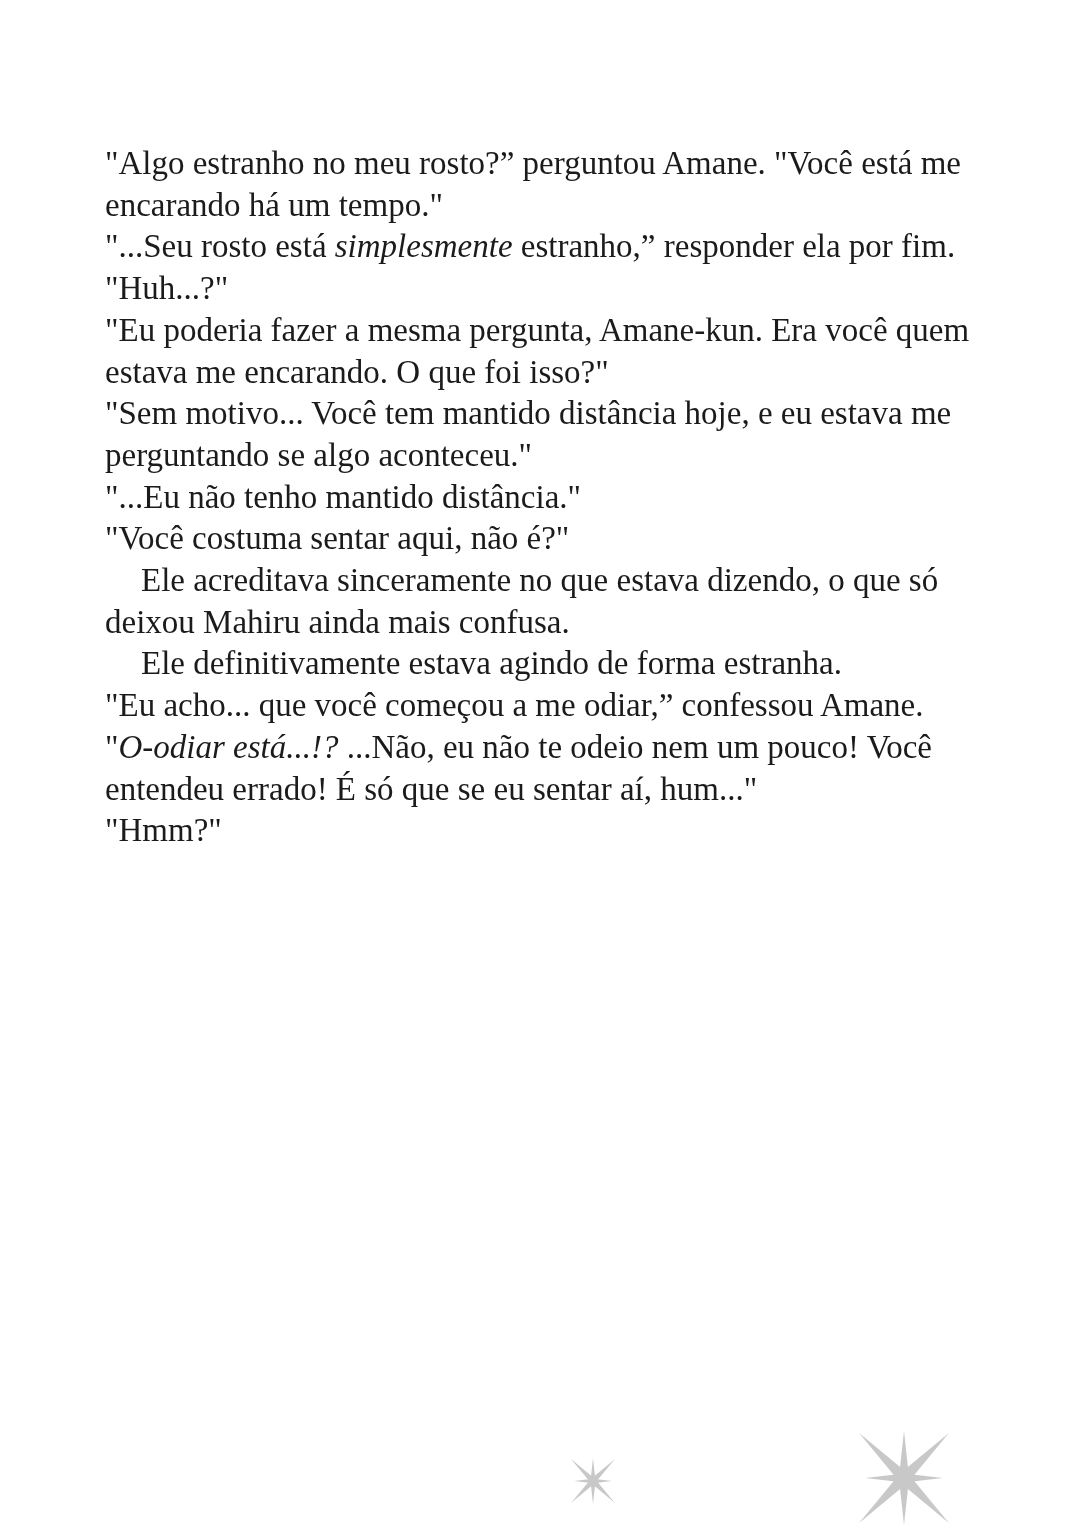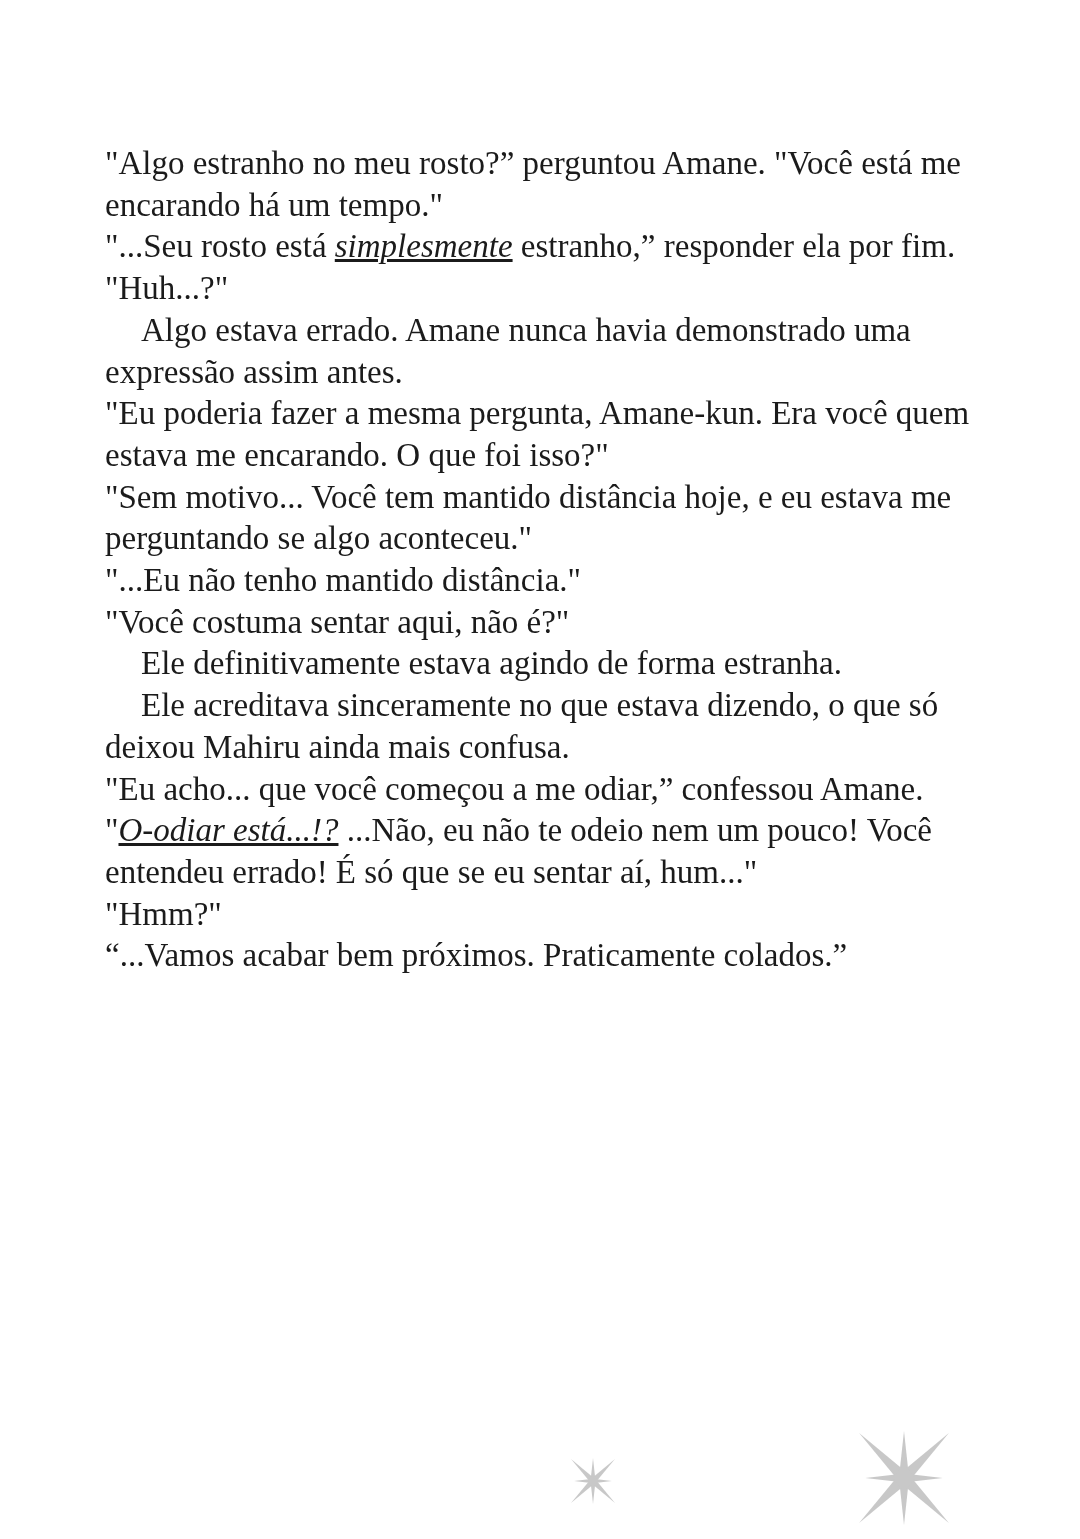--- a/index.html
+++ b/index.html
@@ -29,21 +29,20 @@
     -webkit-font-smoothing: antialiased;
   }
   .text-block p {
     margin: 0;
   }
   .text-block p.indent {
     text-indent: 36px;
   }
   .text-block em {
     font-style: italic;
-    text-decoration: underline;
   }
   .sparkle {
     position: absolute;
     opacity: 0.95;
   }
   .sparkle-small {
     left: 568px;
     top: 1456px;
     width: 50px;
     height: 50px;
@@ -57,31 +56,29 @@
 </style>
 </head>
 <body>
 
 <div class="page">
 
   <div class="text-block" style="color: rgb(27, 27, 27);">
       <p class=""><span>"Algo estranho no meu rosto?” perguntou Amane. "Você está me encarando há um tempo."</span></p>
       <p class=""><span>"...Seu rosto está </span><em>simplesmente</em><span> estranho,” responder ela por fim.</span></p>
       <p class=""><span>"Huh...?"</span></p>
-      <p class="indent"><span>Algo estava errado. Amane nunca havia demonstrado uma expressão assim antes.</span></p>
       <p class=""><span>"Eu poderia fazer a mesma pergunta, Amane-kun. Era você quem estava me encarando. O que foi isso?"</span></p>
       <p class=""><span>"Sem motivo... Você tem mantido distância hoje, e eu estava me perguntando se algo aconteceu."</span></p>
       <p class=""><span>"...Eu não tenho mantido distância."</span></p>
       <p class=""><span>"Você costuma sentar aqui, não é?"</span></p>
+      <p class="indent"><span>Ele acreditava sinceramente no que estava dizendo, o que só deixou Mahiru ainda mais confusa.</span></p>
       <p class="indent"><span>Ele definitivamente estava agindo de forma estranha.</span></p>
-      <p class="indent"><span>Ele acreditava sinceramente no que estava dizendo, o que só deixou Mahiru ainda mais confusa.</span></p>
       <p class=""><span>"Eu acho... que você começou a me odiar,” confessou Amane.</span></p>
       <p class=""><span>"</span><em>O-odiar está...!?</em><span> ...Não, eu não te odeio nem um pouco! Você entendeu errado! É só que se eu sentar aí, hum..."</span></p>
       <p class=""><span>"Hmm?"</span></p>
-      <p class=""><span>“...Vamos acabar bem próximos. Praticamente colados.”</span></p>
     </div>
 
   <svg class="sparkle sparkle-small" viewBox="0 0 100 100" xmlns="http://www.w3.org/2000/svg" fill="#c6c6c6">
     <polygon points="6,6 54.2,45.8 94,94 45.8,54.2"></polygon>
     <polygon points="94,6 54.2,54.2 6,94 45.8,45.8"></polygon>
     <polygon points="50,4 55,50 50,96 45,50"></polygon>
     <polygon points="12,50 50,45.5 88,50 50,54.5"></polygon>
     <polygon points="50,36 61,50 50,64 39,50"></polygon>
   </svg>
 

